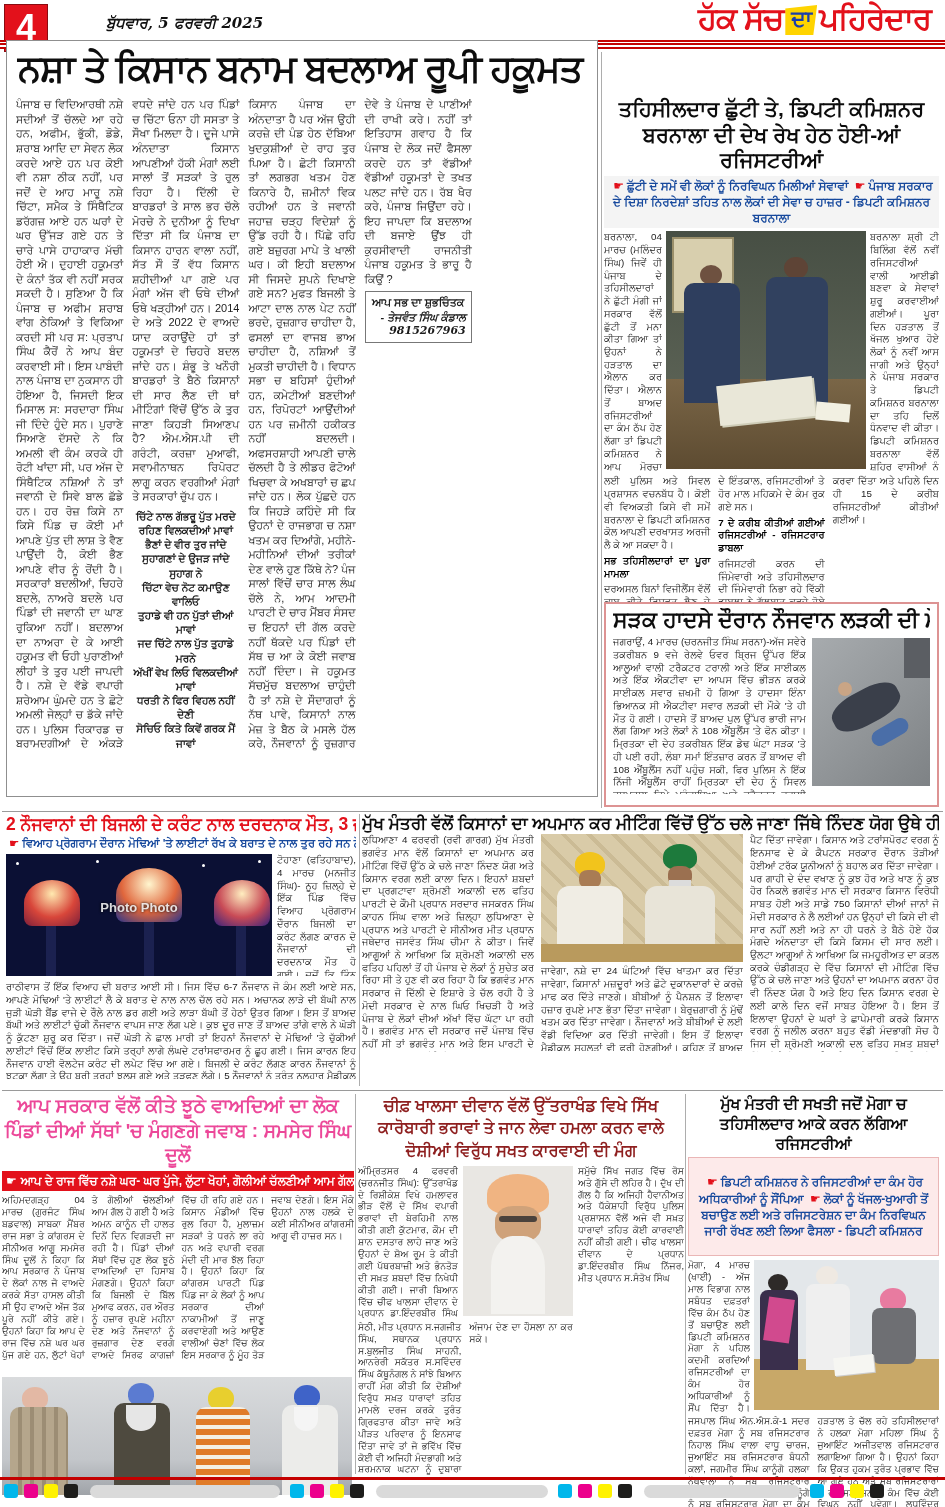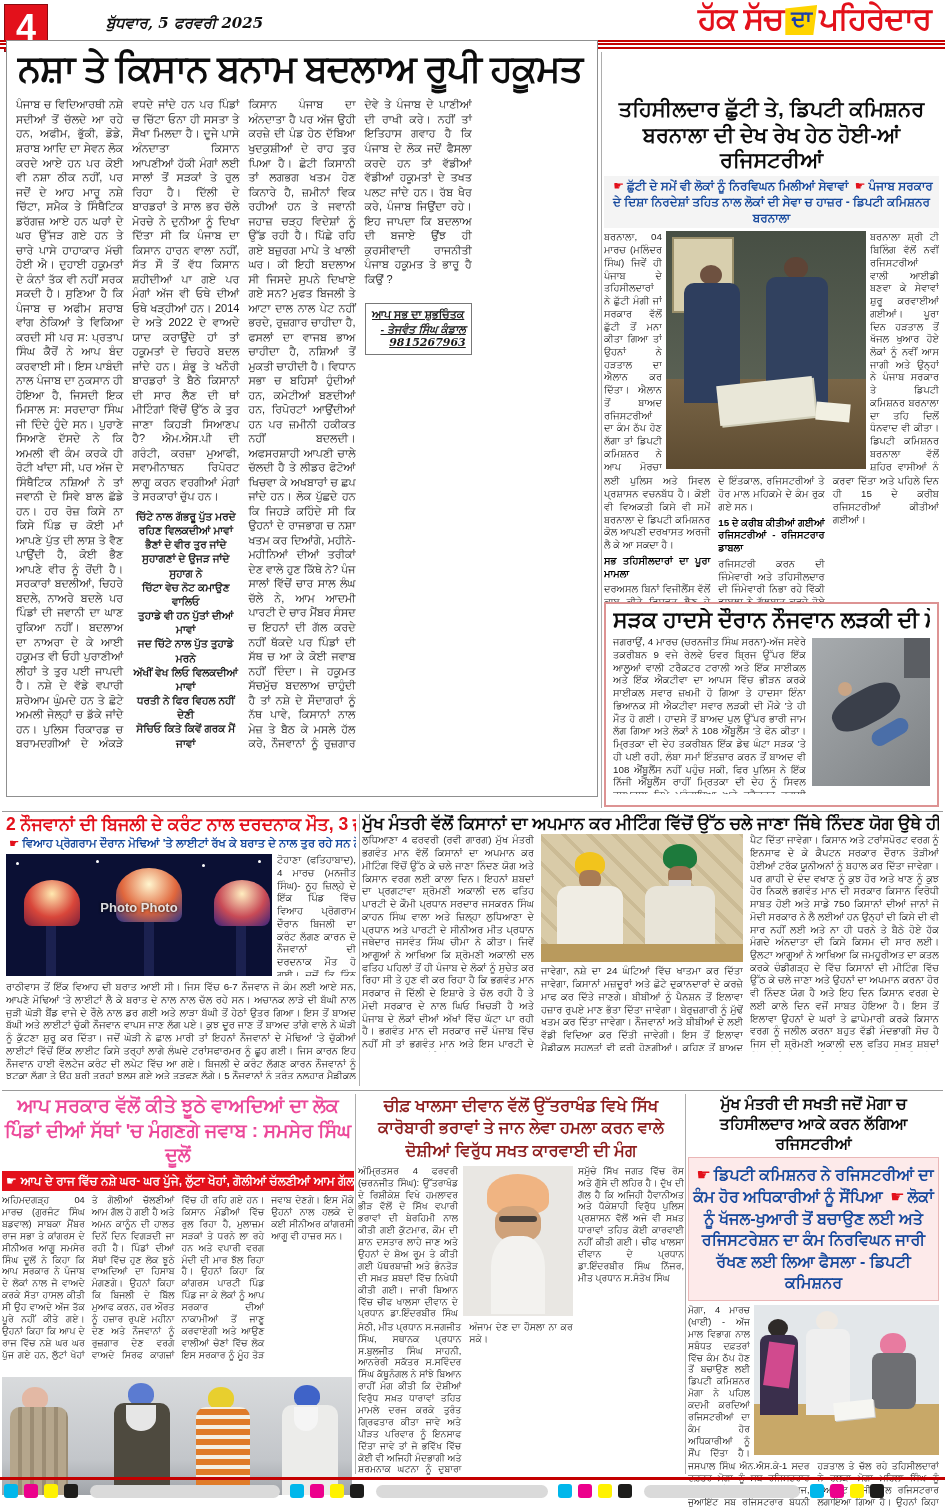--- a/index.html
+++ b/index.html
@@ -36,21 +36,21 @@
   h1,h2,h3{margin:0;padding:0;font-weight:bold;}
   .hline{position:absolute;background:#9a9a9a;height:1px;}
   .vline{position:absolute;background:#adadad;width:1px;}
   
   .photo{position:relative;overflow:hidden;background:#888;flex-shrink:0;}
   .ph-shape{position:absolute;}
   .wm{position:absolute;left:0;right:0;top:38%;text-align:center;color:rgba(255,255,255,.85);
       font-size:13px;font-weight:bold;text-shadow:0 0 3px #000;}
   
   .poem{display:block;white-space:pre-line;text-align:center;font-weight:bold;margin:5px 0;font-size:10.5px;line-height:1.35;}
-  .sigbox{border:1px solid #777;margin-top:17px;padding:3px 5px;break-inside:avoid;text-decoration:underline;}
+  .sigbox{border:1px solid #777;margin-top:5px;padding:3px 5px;break-inside:avoid;}
   .sig-close{text-align:center;font-weight:bold;}
   .sig-author{text-align:right;font-weight:bold;font-style:italic;}
   .sig-phone{text-align:right;font-weight:bold;font-style:italic;font-family:"DejaVu Serif",serif;}
   
   .regsq{position:absolute;width:14px;height:14px;border-radius:3px;top:0;}
   .regbar{position:absolute;height:13px;top:1px;background:#dadada;border-radius:7px;}
   .c{background:#00b7eb}.m{background:#ec008c}.y{background:#fff200}.k{background:#1d1d1b}
 </style>
 </head>
 <body>
@@ -105,21 +105,21 @@
         <div class="ph-shape" style="left:100px;top:46px;width:62px;height:130px;border-radius:10px 10px 0 0;background:#31415f;"></div>
         <div class="ph-shape" style="left:52px;top:150px;width:96px;height:40px;background:#e9e7d8;transform:rotate(-6deg);box-shadow:2px 2px 0 #cfcdb8;"></div>
         <div class="ph-shape" style="left:150px;top:172px;width:34px;height:18px;background:#f2f0e2;transform:rotate(5deg);"></div>
       </div>
       <div class="bodytx small" style="flex:1;height:240px;">ਬਰਨਾਲਾ ਸ਼੍ਰੀ ਟੀ ਬਿਲਿੰਗ ਵੱਲੋਂ ਨਵੀਂ ਰਜਿਸਟਰੀਆਂ ਵਾਲੀ ਆਈਡੀ ਬਣਵਾ ਕੇ ਸੇਵਾਵਾਂ ਸ਼ੁਰੂ ਕਰਵਾਈਆਂ ਗਈਆਂ। ਪੂਰਾ ਦਿਨ ਹੜਤਾਲ ਤੋਂ ਖੱਜਲ ਖੁਆਰ ਹੋਏ ਲੋਕਾਂ ਨੂੰ ਨਵੀਂ ਆਸ ਜਾਗੀ ਅਤੇ ਉਨ੍ਹਾਂ ਨੇ ਪੰਜਾਬ ਸਰਕਾਰ ਤੇ ਡਿਪਟੀ ਕਮਿਸ਼ਨਰ ਬਰਨਾਲਾ ਦਾ ਤਹਿ ਦਿਲੋਂ ਧੰਨਵਾਦ ਵੀ ਕੀਤਾ। ਡਿਪਟੀ ਕਮਿਸ਼ਨਰ ਬਰਨਾਲਾ ਵੱਲੋਂ ਸ਼ਹਿਰ ਵਾਸੀਆਂ ਨੂੰ ਅਪੀਲ ਕੀਤੀ ਗਈ ਕਿ ਉਹਨਾਂ ਦੀ ਸੇਵਾ ਚ ਸਾਰੇ ਅਧਿਕਾਰੀ ਹਮੇਸ਼ਾ ਹਾਜ਼ਰ ਹਨ। ਸ਼ਹਿਰ ਵਾਸੀਆਂ ਨੂੰ ਹਰ ਤਕਲੀਫ ਤੋਂ ਰਾਹਤ ਦੇਣ</div>
     </div>
     <div class="bodytx small cols3" style="height:196px;margin-top:4px;">
       <span>ਲਈ ਪੁਲਿਸ ਅਤੇ ਸਿਵਲ ਪ੍ਰਸ਼ਾਸਨ ਵਚਨਬੱਧ ਹੈ। ਕੋਈ ਵੀ ਵਿਅਕਤੀ ਕਿਸੇ ਵੀ ਸਮੇਂ ਬਰਨਾਲਾ ਦੇ ਡਿਪਟੀ ਕਮਿਸ਼ਨਰ ਕੋਲ ਆਪਣੀ ਦਰਖਾਸਤ ਅਰਜੀ ਲੈ ਕੇ ਆ ਸਕਦਾ ਹੈ।</span>
       <span class="crosshead" style="display:block;">ਸਭ ਤਹਿਸੀਲਦਾਰਾਂ ਦਾ ਪੂਰਾ ਮਾਮਲਾ</span>
       <span>ਦਰਅਸਲ ਬਿਨਾਂ ਵਿਜੀਲੈਂਸ ਵੱਲੋਂ ਕਾਬੂ ਕੀਤੇ ਰਿਸ਼ਵਤ ਲੈਣ ਦੇ ਮਾਮਲੇ ਜਦੋਂ ਚਰਚਾ ਚ ਆਏ ਤਾਂ ਬਰਖਾਸਤਗੀ ਤੇ ਬਦਲੀਆਂ ਦਾ ਦੌਰ ਚੱਲਿਆ। ਤਹਿਸੀਲਦਾਰਾਂ ਦੀ ਹੜਤਾਲ ਕਾਰਨ ਆਮ ਲੋਕਾਂ ਦੇ ਇੰਤਕਾਲ, ਰਜਿਸਟਰੀਆਂ ਤੇ ਹੋਰ ਮਾਲ ਮਹਿਕਮੇ ਦੇ ਕੰਮ ਰੁਕ ਗਏ ਸਨ।</span>
-      <span class="crosshead" style="display:block;">15 ਦੇ ਕਰੀਬ ਕੀਤੀਆਂ ਗਈਆਂ ਰਜਿਸਟਰੀਆਂ - ਰਜਿਸਟਰਾਰ ਡਾਬਲਾ</span>
+      <span class="crosshead" style="display:block;">7 ਦੇ ਕਰੀਬ ਕੀਤੀਆਂ ਗਈਆਂ ਰਜਿਸਟਰੀਆਂ - ਰਜਿਸਟਰਾਰ ਡਾਬਲਾ</span>
       <span>ਰਜਿਸਟਰੀ ਕਰਨ ਦੀ ਜਿੰਮੇਵਾਰੀ ਅਤੇ ਤਹਿਸੀਲਦਾਰ ਦੀ ਜਿੰਮੇਵਾਰੀ ਨਿਭਾ ਰਹੇ ਵਿੱਕੀ ਡਾਬਲਾ ਨੇ ਗੱਲਬਾਤ ਕਰਦੇ ਹੋਏ ਕਿਹਾ ਕਿ ਜਿਵੇਂ ਹੀ ਉਹਨਾਂ ਨੂੰ ਉੱਚ ਅਧਿਕਾਰੀਆਂ ਤੋਂ ਹੁਕਮ ਮਿਲੇ ਤਾਂ ਉਹਨਾਂ ਨੇ ਤੁਰੰਤ ਰਜਿਸਟਰੀਆਂ ਦਾ ਕੰਮ ਸ਼ੁਰੂ ਕਰਵਾ ਦਿੱਤਾ ਅਤੇ ਪਹਿਲੇ ਦਿਨ ਹੀ 15 ਦੇ ਕਰੀਬ ਰਜਿਸਟਰੀਆਂ ਕੀਤੀਆਂ ਗਈਆਂ।</span>
     </div>
   </div>
 
   <div class="abs" style="left:604px;top:602px;width:335px;height:205px;border:2px solid #dd9393;box-sizing:border-box;padding:4px 7px;background:#fff;">
     <h2 style="font-size:22px;text-align:center;line-height:1.1;padding-bottom:4px;color:#0c0c0c;white-space:nowrap;overflow:hidden;">ਸੜਕ ਹਾਦਸੇ ਦੌਰਾਨ ਨੌਜਵਾਨ ਲੜਕੀ ਦੀ ਮੌਤ</h2>
     <div class="photo" style="float:right;width:118px;height:148px;margin:2px 0 2px 6px;">
       <div class="ph-shape" style="left:0;top:0;width:100%;height:100%;background:linear-gradient(135deg,#a7abae,#8f9396 60%,#7e8285);"></div>
       <div class="ph-shape" style="left:18px;top:52px;width:72px;height:34px;border-radius:40%;background:#3a3f4a;transform:rotate(-28deg);"></div>
       <div class="ph-shape" style="left:58px;top:86px;width:40px;height:16px;border-radius:8px;background:#4a6ea8;transform:rotate(-30deg);"></div>
@@ -206,21 +206,21 @@
         <div class="ph-shape" style="left:36px;top:50px;width:38px;height:6px;background:#4a423c;border-radius:3px;"></div>
         <div class="ph-shape" style="left:28px;top:70px;width:54px;height:78px;border-radius:40% 40% 0 0;background:#f3f2ef;"></div>
       </div>
       <div class="bodytx xsmall" style="flex:1;height:152px;">ਸਮੁੱਚੇ ਸਿੱਖ ਜਗਤ ਵਿੱਚ ਰੋਸ ਅਤੇ ਗੁੱਸੇ ਦੀ ਲਹਿਰ ਹੈ। ਦੁੱਖ ਦੀ ਗੱਲ ਹੈ ਕਿ ਅਜਿਹੀ ਹੈਵਾਨੀਅਤ ਅਤੇ ਧੱਕੇਸ਼ਾਹੀ ਵਿਰੁੱਧ ਪੁਲਿਸ ਪ੍ਰਸ਼ਾਸਨ ਵੱਲੋਂ ਅਜੇ ਵੀ ਸਖ਼ਤ ਧਾਰਾਵਾਂ ਤਹਿਤ ਕੋਈ ਕਾਰਵਾਈ ਨਹੀਂ ਕੀਤੀ ਗਈ। ਚੀਫ ਖਾਲਸਾ ਦੀਵਾਨ ਦੇ ਪ੍ਰਧਾਨ ਡਾ.ਇੰਦਰਬੀਰ ਸਿੰਘ ਨਿੱਜਰ, ਮੀਤ ਪ੍ਰਧਾਨ ਸ.ਸੰਤੋਖ ਸਿੰਘ</div>
     </div>
     <div class="bodytx xsmall cols3" style="height:158px;margin-top:4px;">ਸੇਠੀ, ਮੀਤ ਪ੍ਰਧਾਨ ਸ.ਜਗਜੀਤ ਸਿੰਘ, ਸਥਾਨਕ ਪ੍ਰਧਾਨ ਸ.ਬੁਲਜੀਤ ਸਿੰਘ ਸਾਹਨੀ, ਆਨਰੇਰੀ ਸਕੱਤਰ ਸ.ਸਵਿੰਦਰ ਸਿੰਘ ਕੱਥੂਨੰਗਲ ਨੇ ਸਾਂਝੇ ਬਿਆਨ ਰਾਹੀਂ ਮੰਗ ਕੀਤੀ ਕਿ ਦੋਸ਼ੀਆਂ ਵਿਰੁੱਧ ਸਖ਼ਤ ਧਾਰਾਵਾਂ ਤਹਿਤ ਮਾਮਲੇ ਦਰਜ ਕਰਕੇ ਤੁਰੰਤ ਗ੍ਰਿਫਤਾਰ ਕੀਤਾ ਜਾਵੇ ਅਤੇ ਪੀੜਤ ਪਰਿਵਾਰ ਨੂੰ ਇਨਸਾਫ ਦਿੱਤਾ ਜਾਵੇ ਤਾਂ ਜੋ ਭਵਿੱਖ ਵਿੱਚ ਕੋਈ ਵੀ ਅਜਿਹੀ ਮੰਦਭਾਗੀ ਅਤੇ ਸ਼ਰਮਨਾਕ ਘਟਨਾ ਨੂੰ ਦੁਬਾਰਾ ਅੰਜਾਮ ਦੇਣ ਦਾ ਹੌਸਲਾ ਨਾ ਕਰ ਸਕੇ।</div>
   </div>
 
   <div class="abs" style="left:688px;top:1094px;width:251px;height:380px;">
     <h2 style="font-size:15.5px;line-height:1.3;text-align:center;color:#0c0c0c;">ਮੁੱਖ ਮੰਤਰੀ ਦੀ ਸਖਤੀ ਜਦੋਂ ਮੋਗਾ ਚ ਤਹਿਸੀਲਦਾਰ ਆਕੇ ਕਰਨ ਲੱਗਿਆ ਰਜਿਸਟਰੀਆਂ</h2>
-    <div class="blue-sub" style="font-size:16px;line-height:1.35;background:#fdeaea;border:1px solid #eab6b6;padding:6px 3px;margin:3px 0 4px;">
+    <div class="blue-sub" style="font-size:12px;line-height:1.35;background:#fdeaea;border:1px solid #eab6b6;padding:16px 3px;margin:3px 0 4px;">
       <span class="ptr"></span><span>ਡਿਪਟੀ ਕਮਿਸ਼ਨਰ ਨੇ ਰਜਿਸਟਰੀਆਂ ਦਾ ਕੰਮ ਹੋਰ ਅਧਿਕਾਰੀਆਂ ਨੂੰ ਸੌਂਪਿਆ</span>
       <span class="ptr"></span><span>ਲੋਕਾਂ ਨੂੰ ਖੱਜਲ-ਖੁਆਰੀ ਤੋਂ ਬਚਾਉਣ ਲਈ ਅਤੇ ਰਜਿਸਟਰੇਸ਼ਨ ਦਾ ਕੰਮ ਨਿਰਵਿਘਨ ਜਾਰੀ ਰੱਖਣ ਲਈ ਲਿਆ ਫੈਸਲਾ - ਡਿਪਟੀ ਕਮਿਸ਼ਨਰ</span>
     </div>
     <div style="display:flex;gap:4px;height:152px;">
       <div class="bodytx xsmall" style="width:62px;height:152px;">ਮੋਗਾ, 4 ਮਾਰਚ (ਖਾਈ) - ਅੱਜ ਮਾਲ ਵਿਭਾਗ ਨਾਲ ਸਬੰਧਤ ਦਫ਼ਤਰਾਂ ਵਿੱਚ ਕੰਮ ਠੱਪ ਹੋਣ ਤੋਂ ਬਚਾਉਣ ਲਈ ਡਿਪਟੀ ਕਮਿਸ਼ਨਰ ਮੋਗਾ ਨੇ ਪਹਿਲ ਕਦਮੀ ਕਰਦਿਆਂ ਰਜਿਸਟਰੀਆਂ ਦਾ ਕੰਮ ਹੋਰ ਅਧਿਕਾਰੀਆਂ ਨੂੰ ਸੌਂਪ ਦਿੱਤਾ ਹੈ। ਲੋਕ ਹਿੱਤਾਂ ਨੂੰ ਧਿਆਨ ਵਿੱਚ ਰੱਖਦੇ ਹੋਏ ਇਹ ਫੈਸਲਾ ਲਿਆ ਗਿਆ ਹੈ।</div>
       <div class="photo" style="flex:1;height:150px;">
         <div class="ph-shape" style="left:0;top:0;width:100%;height:70%;background:#e3e7ea;"></div>
         <div class="ph-shape" style="left:0;bottom:0;width:100%;height:34%;background:#c8a868;"></div>
         <div class="ph-shape" style="left:14px;top:14px;width:20px;height:18px;border-radius:50%;background:#2e2a28;"></div>
         <div class="ph-shape" style="left:6px;top:30px;width:38px;height:80px;border-radius:8px 8px 0 0;background:#3a2f4c;"></div>

